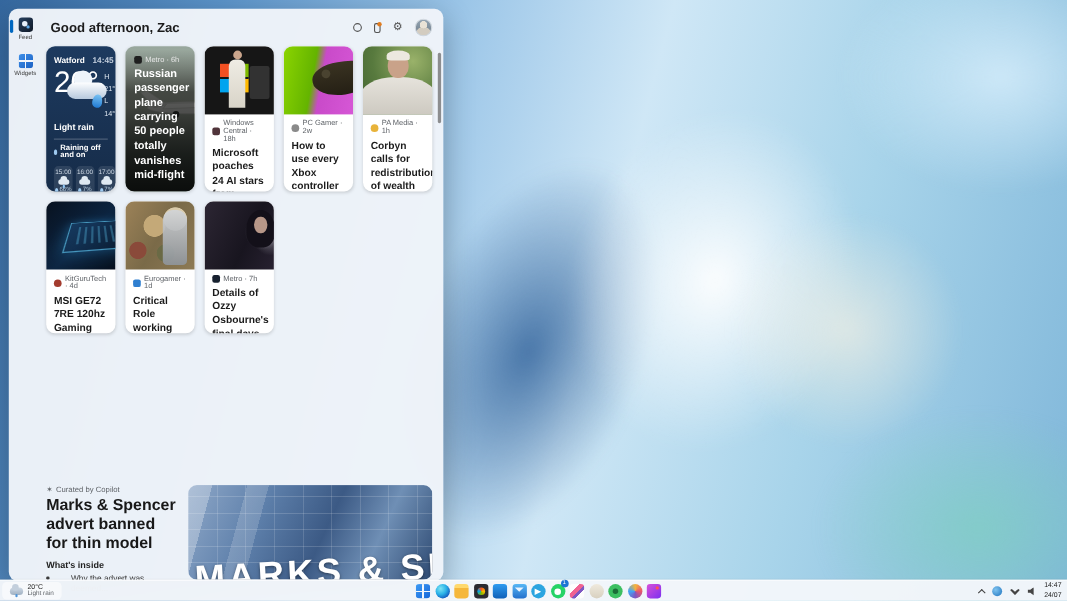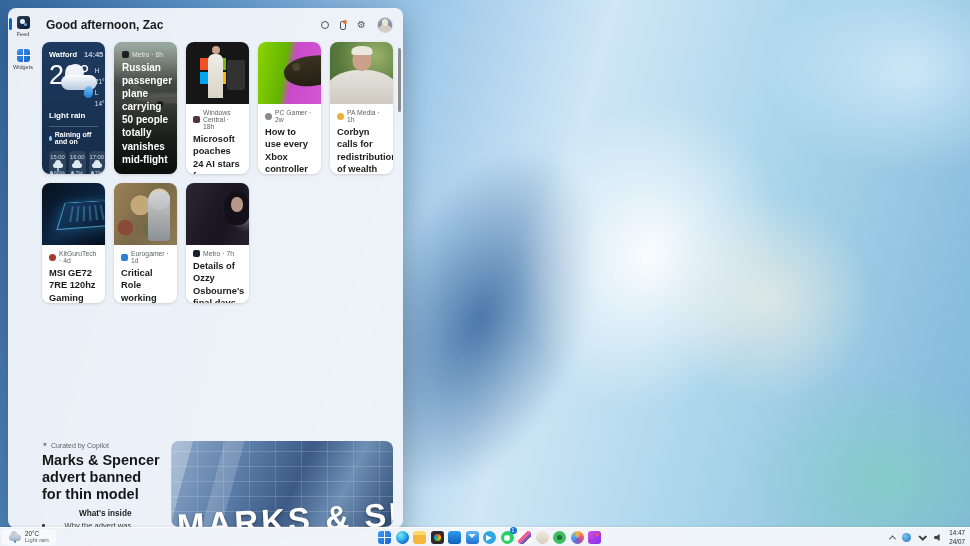--- a/index.html
+++ b/index.html
@@ -187,21 +187,21 @@
     background:#131019; border-radius:50% 50% 40% 40%; }
   .oz-face { position:absolute; left:45px; top:14px; width:12px; height:15px;
     background:#b79788; border-radius:46%; }
 
   
   .copilot-row { display:flex; gap:9px; margin-top:9px; }
   .cp-left { width:120px; flex-shrink:0; }
   .cp-curated { display:flex; align-items:center; gap:3px; font-size:7px; color:#5f6368; }
   .sparkle { font-size:7px; color:#5f6368; }
   .cp-headline { font-size:14.5px; font-weight:bold; color:#181818; line-height:1.18; margin-top:3px; }
-  .cp-inside { font-size:8.2px; font-weight:bold; color:#222; margin-top:6px;margin-left:37px; }
+  .cp-inside { font-size:8.2px; font-weight:bold; color:#222; margin-top:6px; }
   .cp-bullet { display:flex; align-items:flex-start; gap:20px; font-size:7.6px; color:#3a3a3a; margin-top:3px; }
   .bullet-dot { width:2.5px; height:2.5px; border-radius:50%; background:#3a3a3a; margin-top:3px; flex-shrink:0; }
   .cp-image { flex:1; height:86px; border-radius:8px; position:relative; overflow:hidden;
     background:
       repeating-linear-gradient(90deg,rgba(255,255,255,.14) 0 1px,transparent 1px 26px),
       repeating-linear-gradient(0deg,rgba(255,255,255,.16) 0 1px,transparent 1px 15px),
       linear-gradient(105deg,rgba(255,255,255,.28) 0 9%,transparent 9% 22%,rgba(255,255,255,.16) 22% 30%,transparent 30%),
       linear-gradient(115deg,#8fa8c8 0%,#5d7faa 30%,#3c5a85 55%,#6f8fb5 75%,#2e4a72 100%); }
   .cp-image .store-text { position:absolute; left:6px; bottom:-12px; font-size:33px; font-weight:600;
     color:#fff; letter-spacing:3px; white-space:nowrap; transform:rotate(-3deg);

